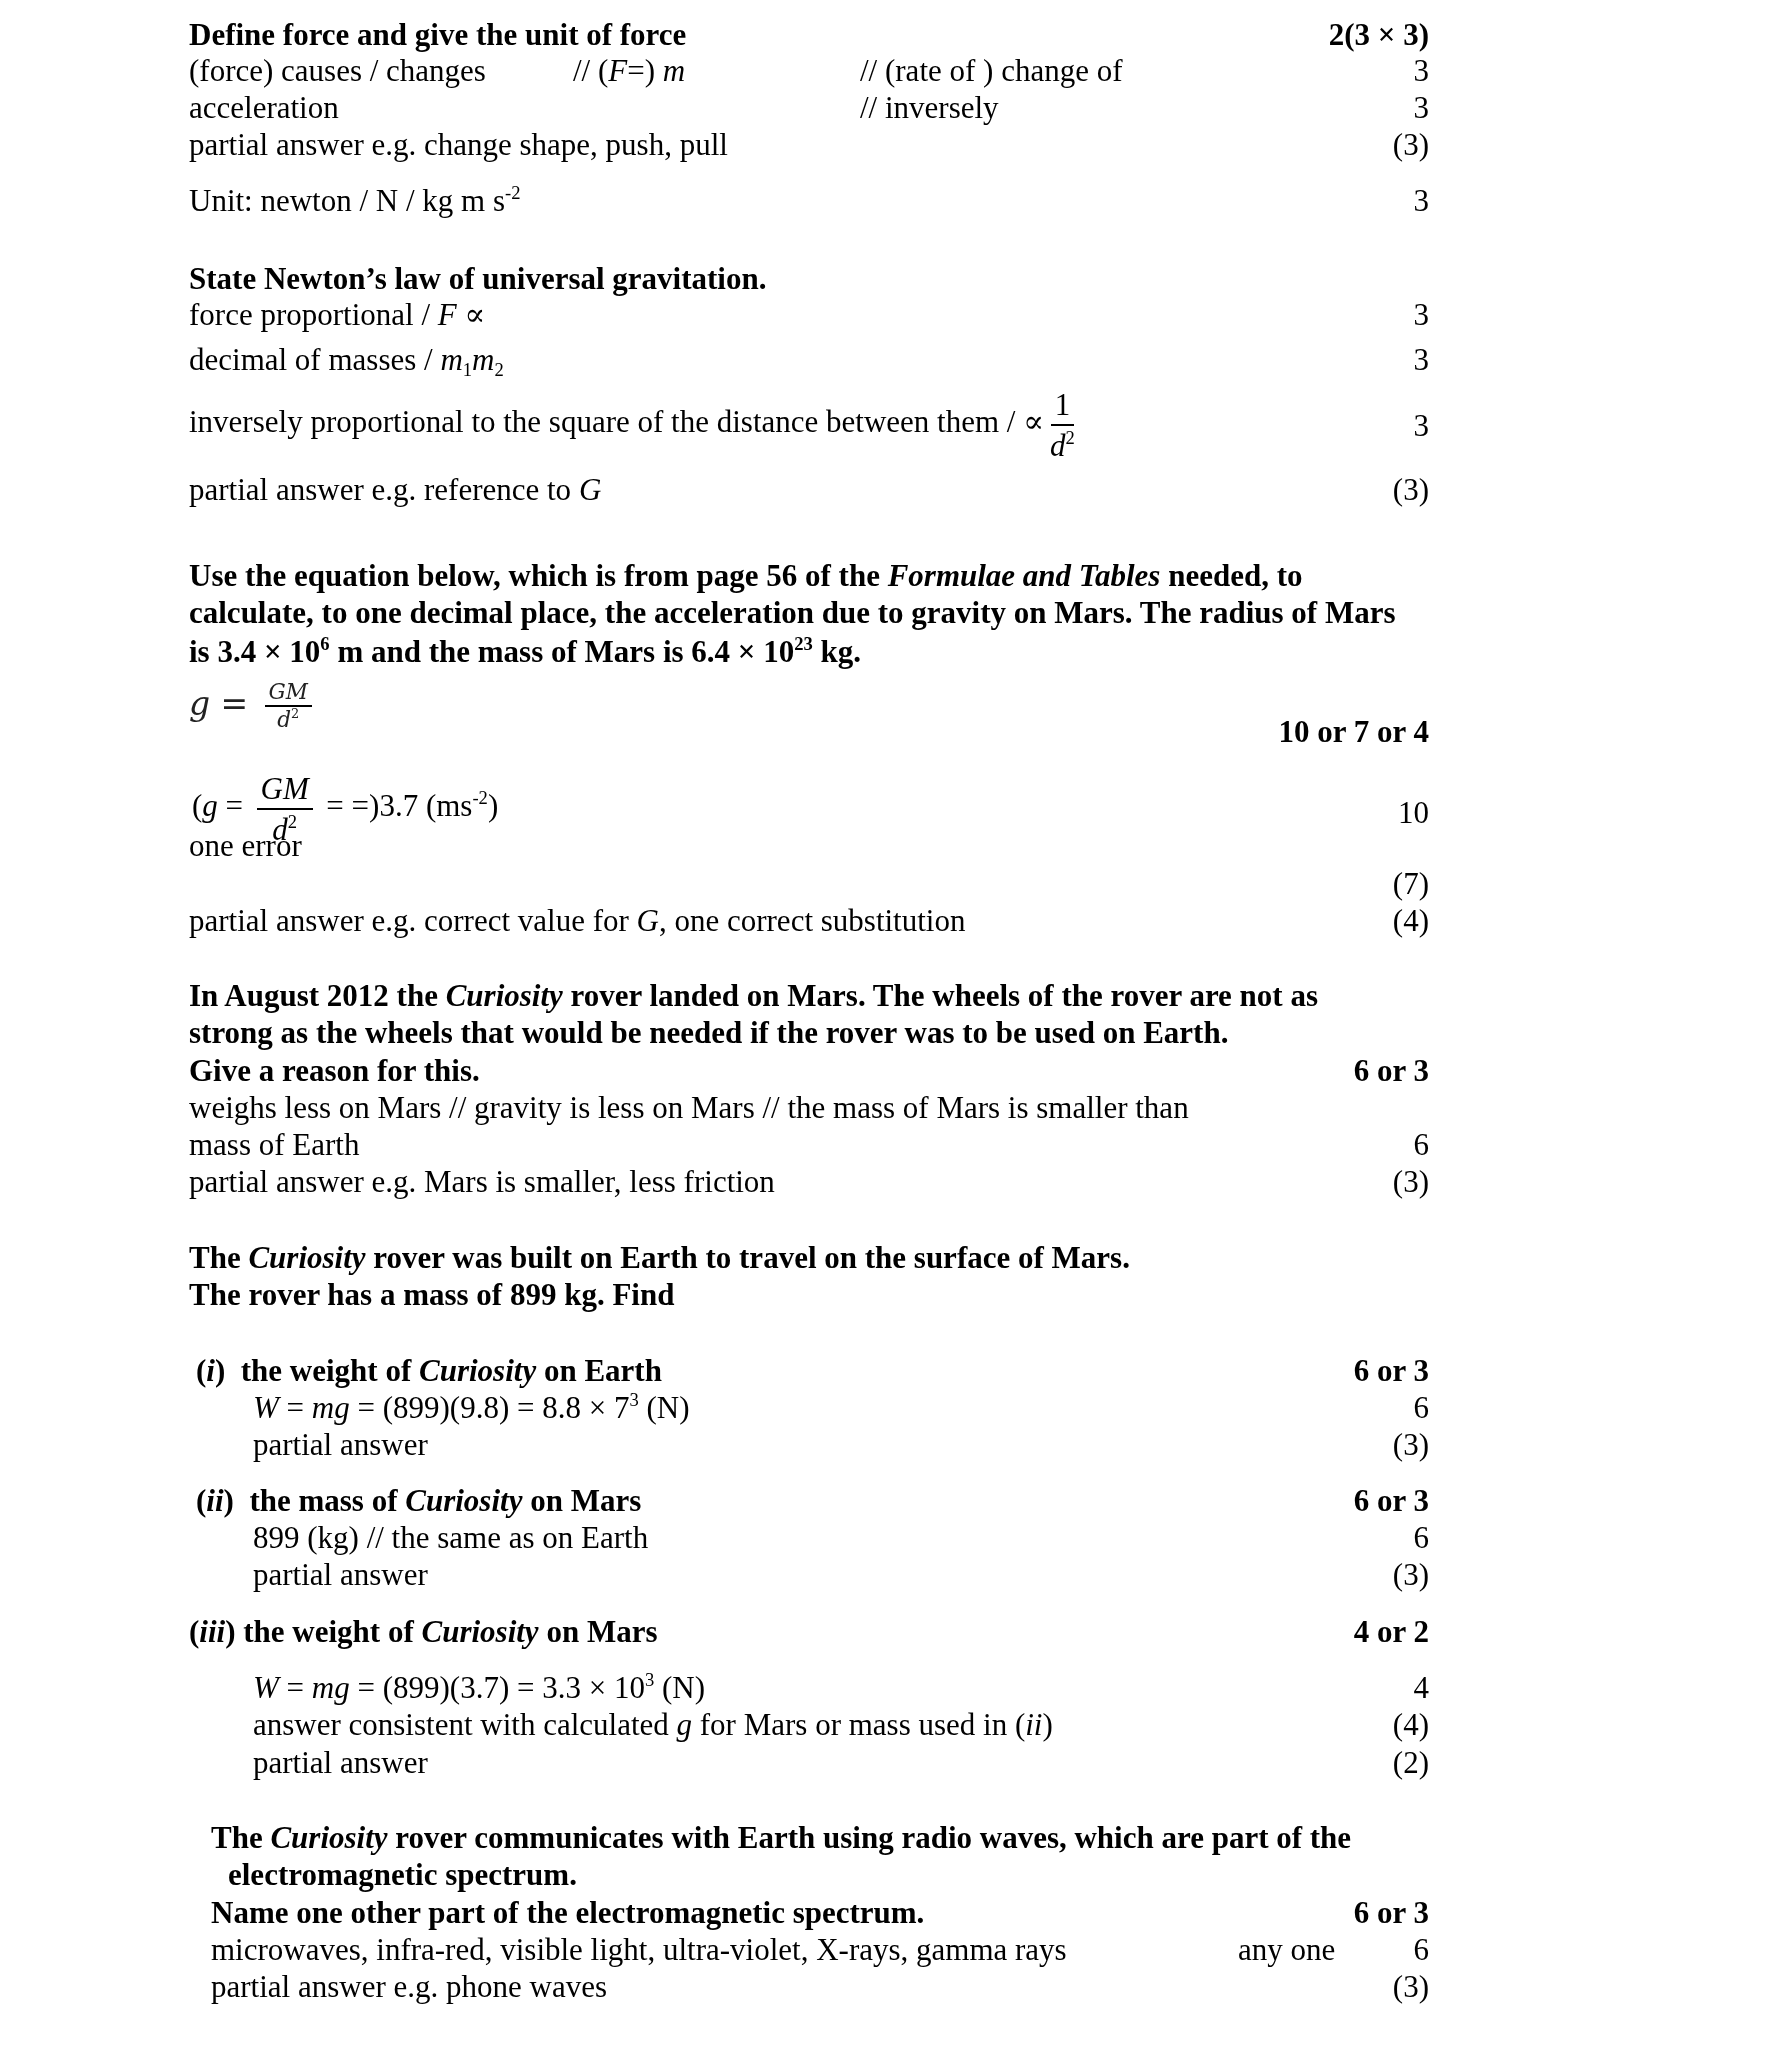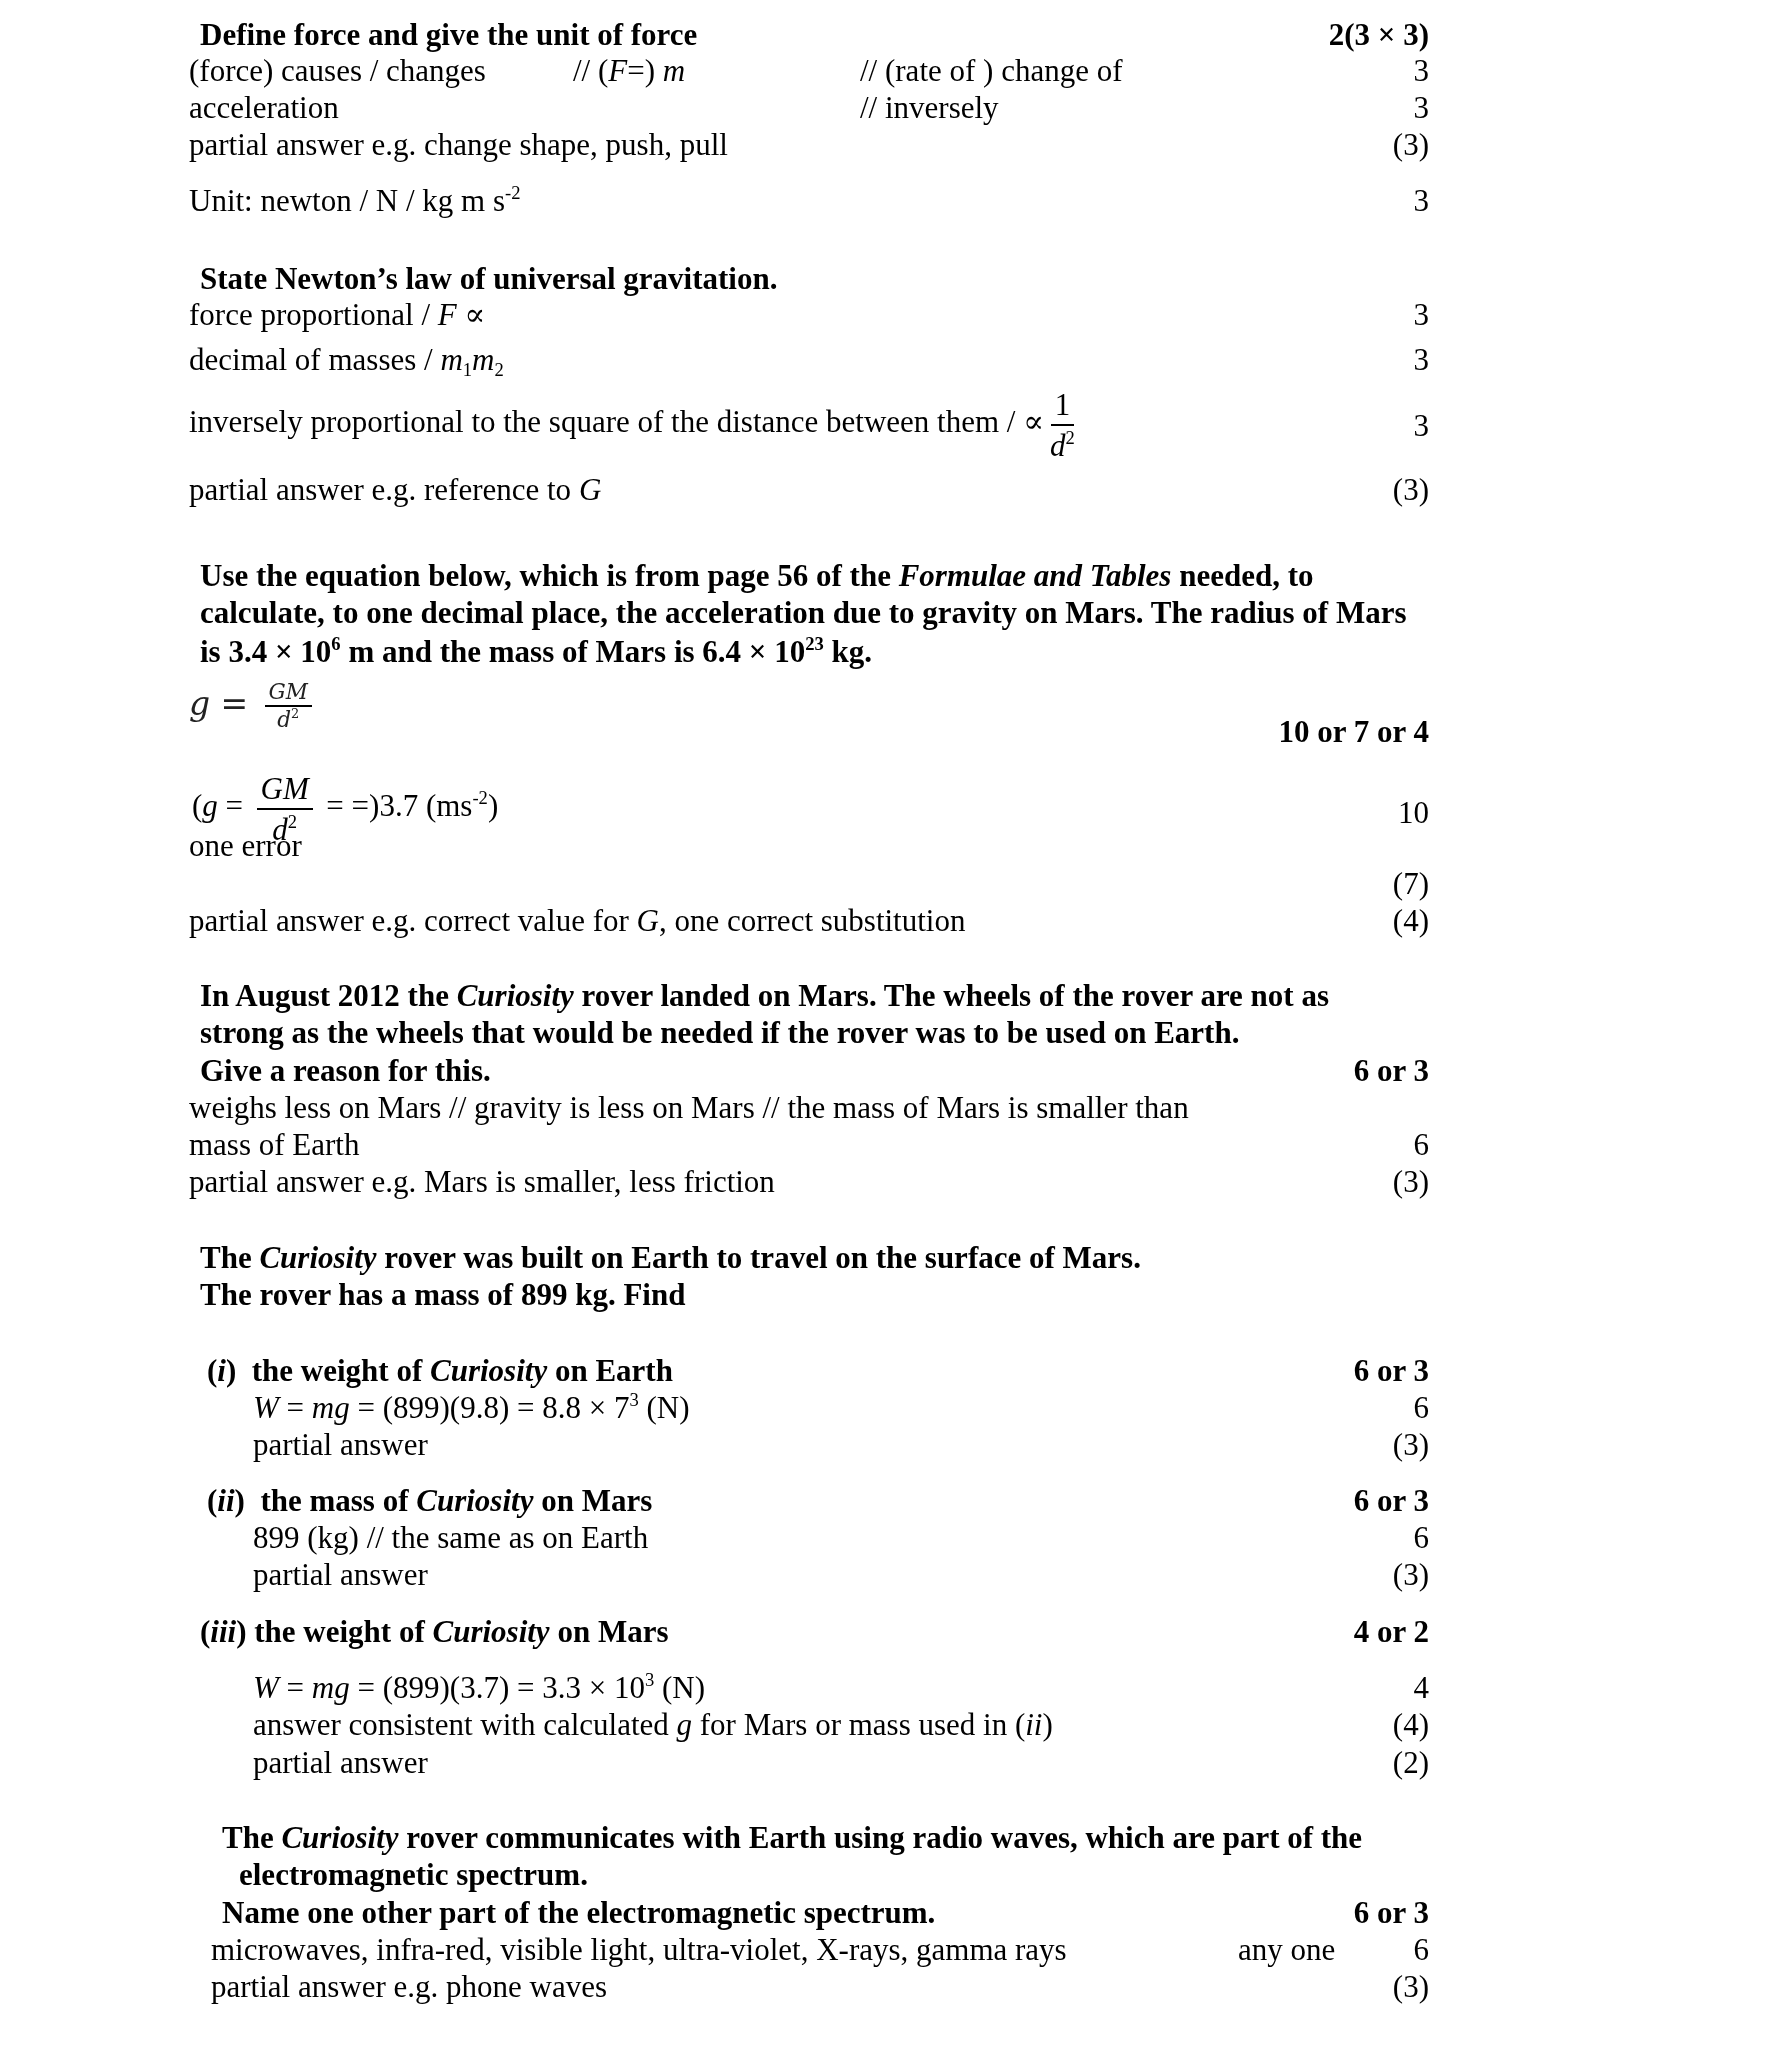--- a/index.html
+++ b/index.html
@@ -3,21 +3,21 @@
 <meta charset="utf-8">
 <style>
   html, body { margin: 0; padding: 0; background: #ffffff; }
   body {
     width: 1782px; height: 2069px; position: relative; overflow: hidden;
     font-family: "Liberation Serif", "DejaVu Serif", serif;
     color: #000000; font-size: 31px; line-height: 37px;
   }
   .line { position: absolute; left: 189px; white-space: nowrap; }
   .mark { position: absolute; right: 353px; white-space: nowrap; text-align: right; }
-  .b { font-weight: bold; margin-left: 11px; }
+  .b { font-weight: bold; }
   .i { font-style: italic; }
   sup { font-size: 60%; vertical-align: 0; position: relative; top: -0.65em; line-height: 0; }
   sub { font-size: 60%; vertical-align: 0; position: relative; top: 0.3em; line-height: 0; }
   .frac { display: inline-flex; flex-direction: column; align-items: center; vertical-align: middle; margin: 0 5.9px; }
   .frac .num { border-bottom: 2px solid #000; padding: 0 3.9px; line-height: 39px; }
   .frac .den { line-height: 39px; }
   .g-small { font-family: "DejaVu Serif", serif; }
   .g-small .frac .num, .g-small .frac .den { font-size: 21.6px; line-height: 25.5px; color: #222; }
   .g-small .frac .num { border-bottom: 2.9px solid #000; }
 </style>

